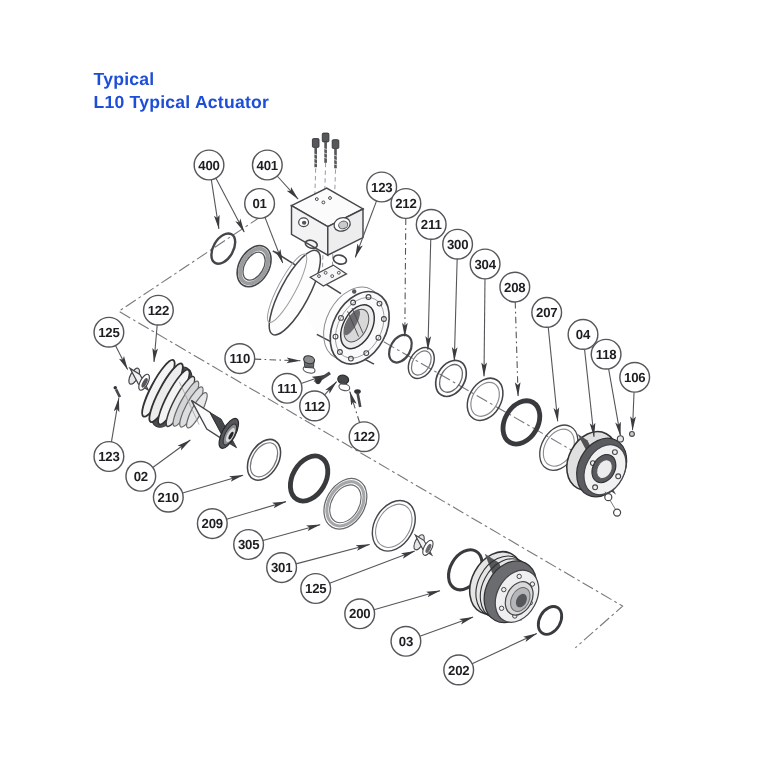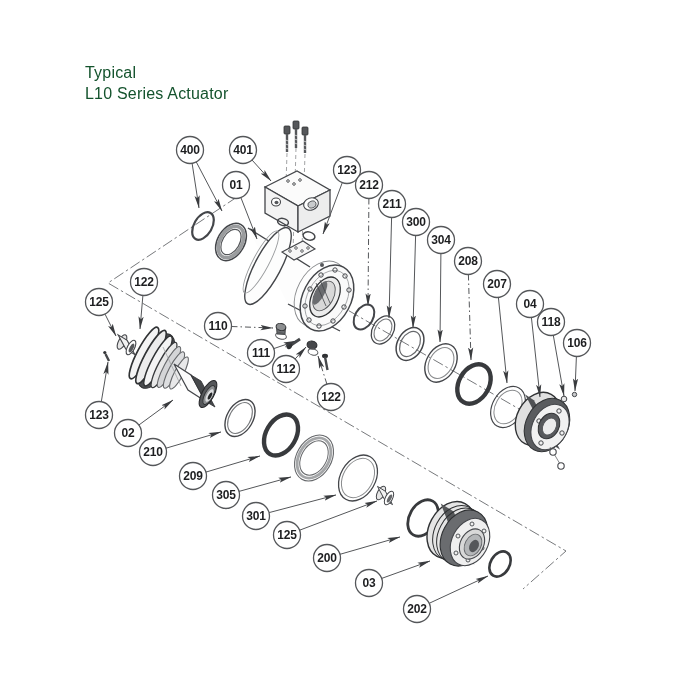--- a/index.html
+++ b/index.html
@@ -8,39 +8,39 @@
     --paper:#ffffff;
   }
   html,body{margin:0;padding:0;}
   body{
     width:700px;height:700px;background:var(--paper);
     font-family:"Liberation Sans",sans-serif;
     position:relative;overflow:hidden;
   }
   .title{
     position:absolute;left:85px;top:62px;
-    font-weight:normal;font-size:16px;line-height:21px;
-    color:#14532d;letter-spacing:.2px;white-space:nowrap;
+    font-weight:bold;font-size:16px;line-height:21px;
+    color:#1d4ed8;letter-spacing:.2px;white-space:nowrap;
   }
   svg{position:absolute;left:0;top:0;}
   .cl{stroke:#77797c;stroke-width:1;fill:none;stroke-dasharray:11 3 2.5 3;}
   .dashed{stroke:#8a8c8e;stroke-width:.8;fill:none;stroke-dasharray:4 3;}
   .ln{stroke:var(--ink);fill:none;}
   .callout-circle{fill:#fff;stroke:#55575a;stroke-width:1.3;}
   .callout-text{fill:#1d1e20;font-size:12px;font-weight:600;letter-spacing:-.2px;}
   .leader{stroke:#55575a;stroke-width:1;fill:none;}
   .leader.dash{stroke-dasharray:6 3 1.5 3;}
   #arrowPath{fill:#3a3c3f;}
 </style>
 </head>
 <body>
 
 <div class="title">
   <div>Typical</div>
-  <div>L10 Series Actuator</div>
+  <div>L10 Typical Actuator</div>
 </div>
 
 <svg width="700" height="700" viewBox="0 0 700 700">
   <defs>
     <marker id="arrow" viewBox="0 0 13 6" refX="12.5" refY="3" markerWidth="13" markerHeight="6" orient="auto">
       <path id="arrowPath" d="M13,3 L0,0.4 L2.6,3 L0,5.6 Z"></path>
     </marker>
   </defs>
 
   <g>

